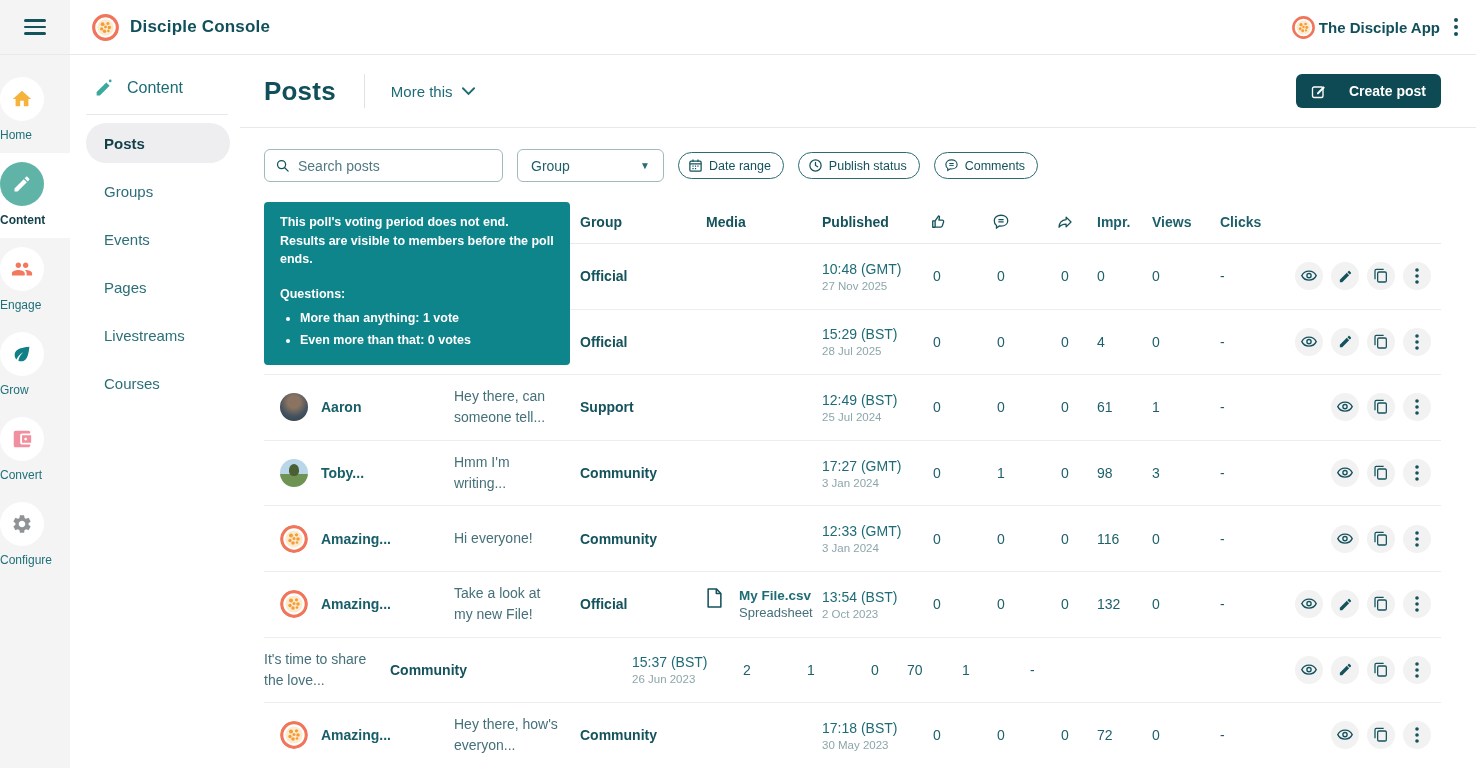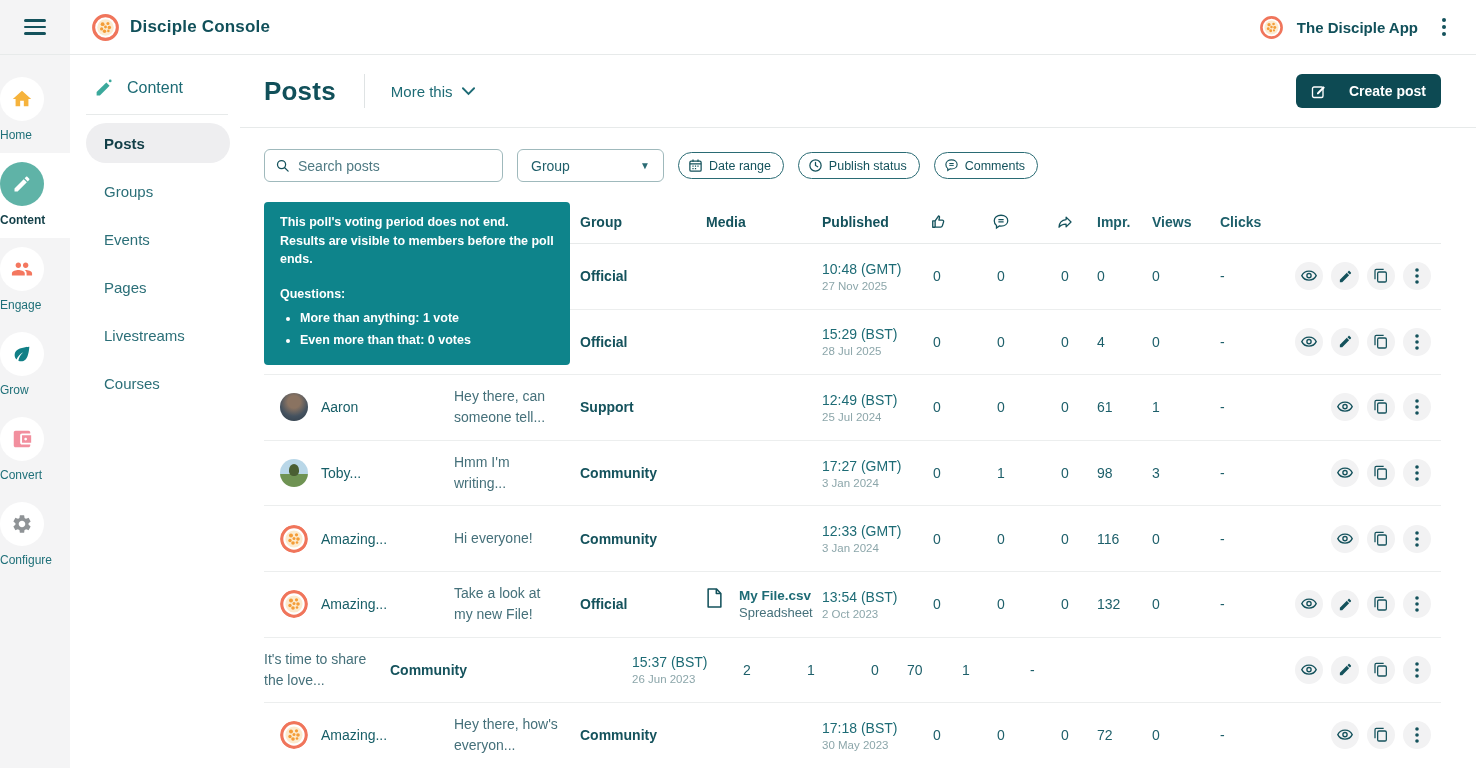--- a/index.html
+++ b/index.html
@@ -8,21 +8,21 @@
 
   
   .topbar { height:55px; display:flex; align-items:center; background:#fff;
     border-bottom:1px solid #e7eaea; position:relative; z-index:3; }
   .rail-corner { width:70px; height:100%; background:#f4f4f5; flex:none;
     display:flex; align-items:center; justify-content:center; }
   .hamburger { width:22px; display:flex; flex-direction:column; gap:4px; cursor:pointer; border:none; background:none; }
   .hamburger span { height:2.5px; background:#14525c; border-radius:2px; }
   .brand { display:flex; align-items:center; gap:11px; padding-left:22px; }
   .brand-title { font-size:17px; font-weight:bold; color:#11505a; letter-spacing:.2px; }
-  .topbar-right { margin-left:auto; display:flex; align-items:center; gap:14px; padding-right:20px; }
+  .topbar-right { margin-left:auto; display:flex; align-items:center; gap:4px; padding-right:8px; }
   .app-name { font-size:15px; font-weight:bold; color:#11505a; }
   .kebab-btn { border:none; background:none; padding:6px 10px; cursor:pointer; display:flex; }
 
   
   .body-row { display:flex; height:713px; }
 
   
   .rail { width:70px; background:#f4f4f5; flex:none; padding-top:13px;
     display:flex; flex-direction:column; }
   .rail-item { width:100%; display:flex; flex-direction:column; align-items:flex-start;
@@ -87,21 +87,21 @@
   .col-impr { width:55px; flex:none; color:#1d5f6a; }
   .col-views { width:68px; flex:none; color:#1d5f6a; }
   .col-clicks { width:70px; flex:none; color:#1d5f6a; }
   .col-actions { flex:1; display:flex; justify-content:flex-end; gap:8px; padding-right:10px; }
 
   .avatar { width:28px; height:28px; border-radius:50%; flex:none; overflow:hidden; }
   .avatar--man { background:radial-gradient(circle at 50% 32%, #8a7361 0 26%, #45525f 60%, #2e3b47 100%); }
   .avatar--tree { background:linear-gradient(#b9d7e8 0 52%, #6f9353 52% 100%); position:relative; }
   .avatar--tree::after { content:""; position:absolute; left:9px; top:5px; width:10px; height:12px;
     background:#4a5f33; border-radius:50% 50% 40% 40%; }
-  .author-name { font-weight:normal; color:#175e67; margin-left:13px; white-space:nowrap; }
+  .author-name { font-weight:bold; color:#175e67; margin-left:13px; white-space:nowrap; }
   .poll-ico { margin-left:auto; margin-right:24px; display:flex; }
 
   .media-wrap { display:flex; align-items:flex-start; gap:16px; }
   .media-name { display:block; font-size:13.5px; font-weight:bold; color:#1d6b75; }
   .media-type { display:block; font-size:13px; color:#45707a; margin-top:2px; }
 
   .time { color:#1d6b75; white-space:nowrap; }
   .date { font-size:11.5px; color:#8ca6aa; margin-top:3px; white-space:nowrap; }
 
   .act { width:28px; height:28px; border-radius:50%; border:none; background:#f2f2f3;

